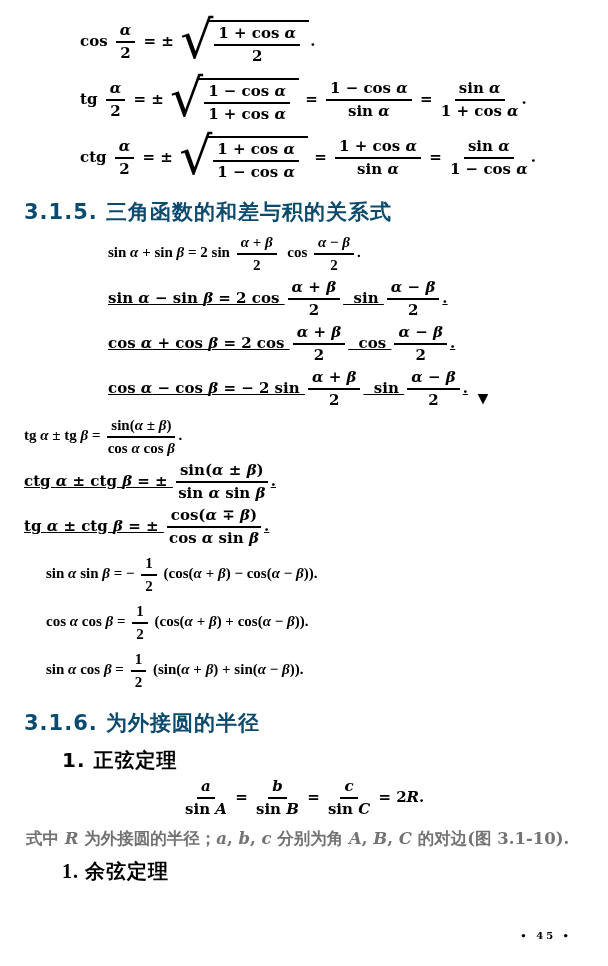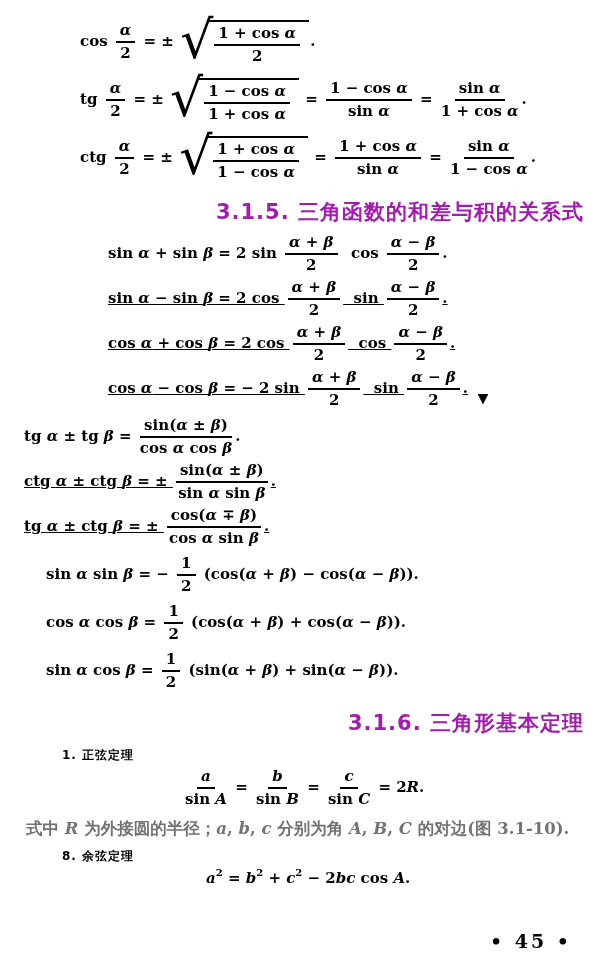--- a/index.html
+++ b/index.html
@@ -33,44 +33,44 @@
   }
   .sqrt-body{border-top:2.5px solid #000;padding:3px 6px 0 3px;display:inline-block;}
   .mark{
     font-family:"DejaVu Sans","Liberation Sans",sans-serif;
     font-size:13px;vertical-align:-10px;margin-left:10px;
   }
 
   
   .heading{
     font-family:"DejaVu Sans","Liberation Sans",sans-serif;
-    font-weight:600;font-size:21px;letter-spacing:1px;margin:0;color:#a21caf;text-align:right;
+    font-weight:600;font-size:21px;letter-spacing:1px;margin:0;color:#0c4a6e;
   }
   .subhead{
     font-family:"DejaVu Sans","Liberation Sans",sans-serif;
-    font-weight:700;font-size:12px;letter-spacing:1px;color:#000;
+    font-weight:700;font-size:20px;letter-spacing:1px;color:#000;
   }
   .note{
     font-family:"DejaVu Serif","Liberation Serif",serif;
     font-weight:600;font-size:16.5px;white-space:pre;margin:0;color:#737373;
   }
   .note .it{font-style:italic;}
   .page-number{
     position:absolute;right:36px;top:930px;
     font-family:"DejaVu Serif","Liberation Serif",serif;
-    font-weight:700;font-size:19px;letter-spacing:3px;color:#000;
+    font-weight:700;font-size:10px;letter-spacing:3px;color:#000;
   }
 
   
   .ind1{margin-left:56px;}
   .ind2{margin-left:84px;}
   .ind3{}
   .ind4{margin-left:22px;}
   .mt2{margin-top:2px;}  .mt4{margin-top:4px;}  .mt5{margin-top:5px;text-decoration:underline;}
-  .mt6{margin-top:6px;}  .mt8{margin-top:8px;}  .mt10{margin-top:10px;}.mt14{margin-top:14px;}
+  .mt6{margin-top:6px;}  .mt8{margin-top:8px;font-family:Liberation Serif, serif;}  .mt10{margin-top:10px;}.mt14{margin-top:14px;}
   .mt18{margin-top:18px;}
   .sine-ind{margin-left:158px;}
   .cos-ind{margin-left:182px;}
   .sub-ind{margin-left:38px;}
   .note-ind{margin-left:2px;}
 </style>
 </head>
 <body>
 
 <div class="page">
@@ -89,25 +89,24 @@
     <div class="formula ind2 mt5"><span class="rm">cos </span><span class="it">α</span><span class="rm"> + cos </span><span class="it">β</span><span class="rm"> = 2 cos </span><span class="frac"><span class="num"><span class="it">α</span><span class="rm"> + </span><span class="it">β</span></span><span class="den"><span class="rm">2</span></span></span><span class="rm">  cos </span><span class="frac"><span class="num"><span class="it">α</span><span class="rm"> − </span><span class="it">β</span></span><span class="den"><span class="rm">2</span></span></span><span class="rm">.</span></div>
     <div class="formula ind2 mt5"><span class="rm">cos </span><span class="it">α</span><span class="rm"> − cos </span><span class="it">β</span><span class="rm"> = − 2 sin </span><span class="frac"><span class="num"><span class="it">α</span><span class="rm"> + </span><span class="it">β</span></span><span class="den"><span class="rm">2</span></span></span><span class="rm">  sin </span><span class="frac"><span class="num"><span class="it">α</span><span class="rm"> − </span><span class="it">β</span></span><span class="den"><span class="rm">2</span></span></span><span class="rm">.</span><span class="mark">▼</span></div>
     <div class="formula ind3 mt8"><span class="rm">tg </span><span class="it">α</span><span class="rm"> ± tg </span><span class="it">β</span><span class="rm"> = </span><span class="frac"><span class="num"><span class="rm">sin(</span><span class="it">α</span><span class="rm"> ± </span><span class="it">β</span><span class="rm">)</span></span><span class="den"><span class="rm">cos </span><span class="it">α</span><span class="rm"> cos </span><span class="it">β</span></span></span><span class="rm">.</span></div>
     <div class="formula ind3 mt5"><span class="rm">ctg </span><span class="it">α</span><span class="rm"> ± ctg </span><span class="it">β</span><span class="rm"> = ± </span><span class="frac"><span class="num"><span class="rm">sin(</span><span class="it">α</span><span class="rm"> ± </span><span class="it">β</span><span class="rm">)</span></span><span class="den"><span class="rm">sin </span><span class="it">α</span><span class="rm"> sin </span><span class="it">β</span></span></span><span class="rm">.</span></div>
     <div class="formula ind3 mt5"><span class="rm">tg </span><span class="it">α</span><span class="rm"> ± ctg </span><span class="it">β</span><span class="rm"> = ± </span><span class="frac"><span class="num"><span class="rm">cos(</span><span class="it">α</span><span class="rm"> ∓ </span><span class="it">β</span><span class="rm">)</span></span><span class="den"><span class="rm">cos </span><span class="it">α</span><span class="rm"> sin </span><span class="it">β</span></span></span><span class="rm">.</span></div>
     <div class="formula ind4 mt8"><span class="rm">sin </span><span class="it">α</span><span class="rm"> sin </span><span class="it">β</span><span class="rm"> = − </span><span class="frac"><span class="num"><span class="rm">1</span></span><span class="den"><span class="rm">2</span></span></span><span class="rm"> (cos(</span><span class="it">α</span><span class="rm"> + </span><span class="it">β</span><span class="rm">) − cos(</span><span class="it">α</span><span class="rm"> − </span><span class="it">β</span><span class="rm">)).</span></div>
     <div class="formula ind4 mt8"><span class="rm">cos </span><span class="it">α</span><span class="rm"> cos </span><span class="it">β</span><span class="rm"> = </span><span class="frac"><span class="num"><span class="rm">1</span></span><span class="den"><span class="rm">2</span></span></span><span class="rm"> (cos(</span><span class="it">α</span><span class="rm"> + </span><span class="it">β</span><span class="rm">) + cos(</span><span class="it">α</span><span class="rm"> − </span><span class="it">β</span><span class="rm">)).</span></div>
     <div class="formula ind4 mt8"><span class="rm">sin </span><span class="it">α</span><span class="rm"> cos </span><span class="it">β</span><span class="rm"> = </span><span class="frac"><span class="num"><span class="rm">1</span></span><span class="den"><span class="rm">2</span></span></span><span class="rm"> (sin(</span><span class="it">α</span><span class="rm"> + </span><span class="it">β</span><span class="rm">) + sin(</span><span class="it">α</span><span class="rm"> − </span><span class="it">β</span><span class="rm">)).</span></div>
   </section>
 
-  <h2 class="heading mt18">3.1.6. 三角形基本定理</h2>
+  <h2 class="heading mt18">3.1.6. 为外接圆的半径</h2>
 
   <section>
     <div class="subhead sub-ind mt10">1. 正弦定理</div>
     <div class="formula sine-ind mt4"><span class="frac"><span class="num"><span class="it">a</span></span><span class="den"><span class="rm">sin </span><span class="it">A</span></span></span><span class="rm"> = </span><span class="frac"><span class="num"><span class="it">b</span></span><span class="den"><span class="rm">sin </span><span class="it">B</span></span></span><span class="rm"> = </span><span class="frac"><span class="num"><span class="it">c</span></span><span class="den"><span class="rm">sin </span><span class="it">C</span></span></span><span class="rm"> = 2</span><span class="it">R</span><span class="rm">.</span></div>
     <p class="note note-ind mt10"><span class="rm">式中 </span><span class="it">R</span><span class="rm"> 为外接圆的半径；</span><span class="it">a</span><span class="rm">, </span><span class="it">b</span><span class="rm">, </span><span class="it">c</span><span class="rm"> 分别为角 </span><span class="it">A</span><span class="rm">, </span><span class="it">B</span><span class="rm">, </span><span class="it">C</span><span class="rm"> 的对边(图 3.1-10).</span></p>
-    <div class="subhead sub-ind mt8">8. 余弦定理</div>
-    <div class="formula cos-ind mt2"><span class="it">a</span><span class="sup">2</span><span class="rm"> = </span><span class="it">b</span><span class="sup">2</span><span class="rm"> + </span><span class="it">c</span><span class="sup">2</span><span class="rm"> − 2</span><span class="it">bc</span><span class="rm"> cos </span><span class="it">A</span><span class="rm">.</span></div>
+    <div class="subhead sub-ind mt8">1. 余弦定理</div>
   </section>
 
   <div class="page-number">• 45 •</div>
 
 </div>
 
 </body></html>

